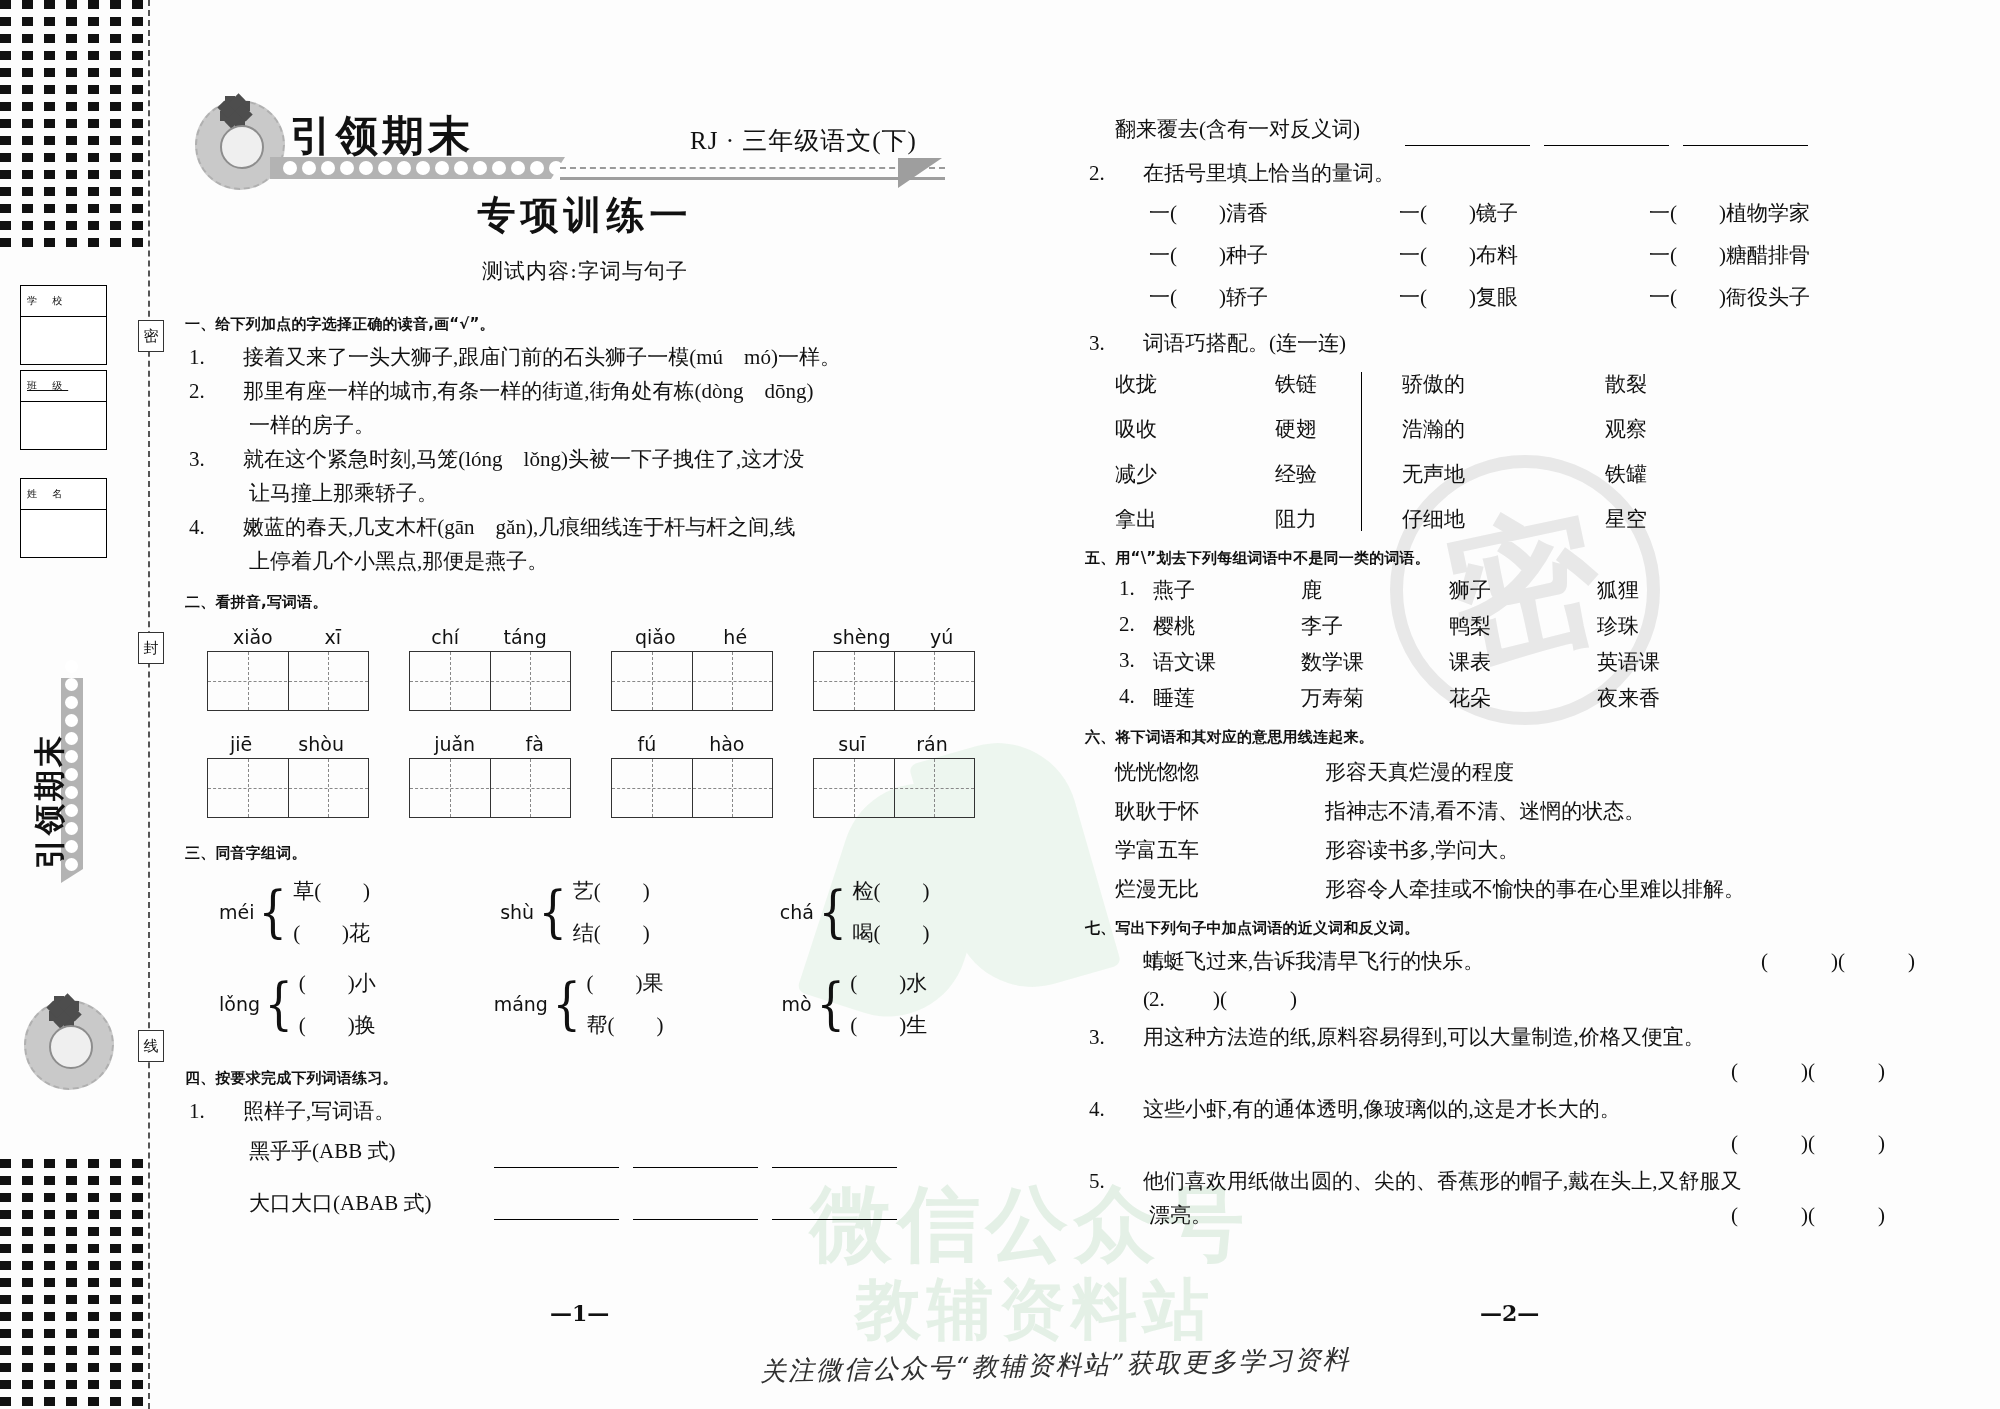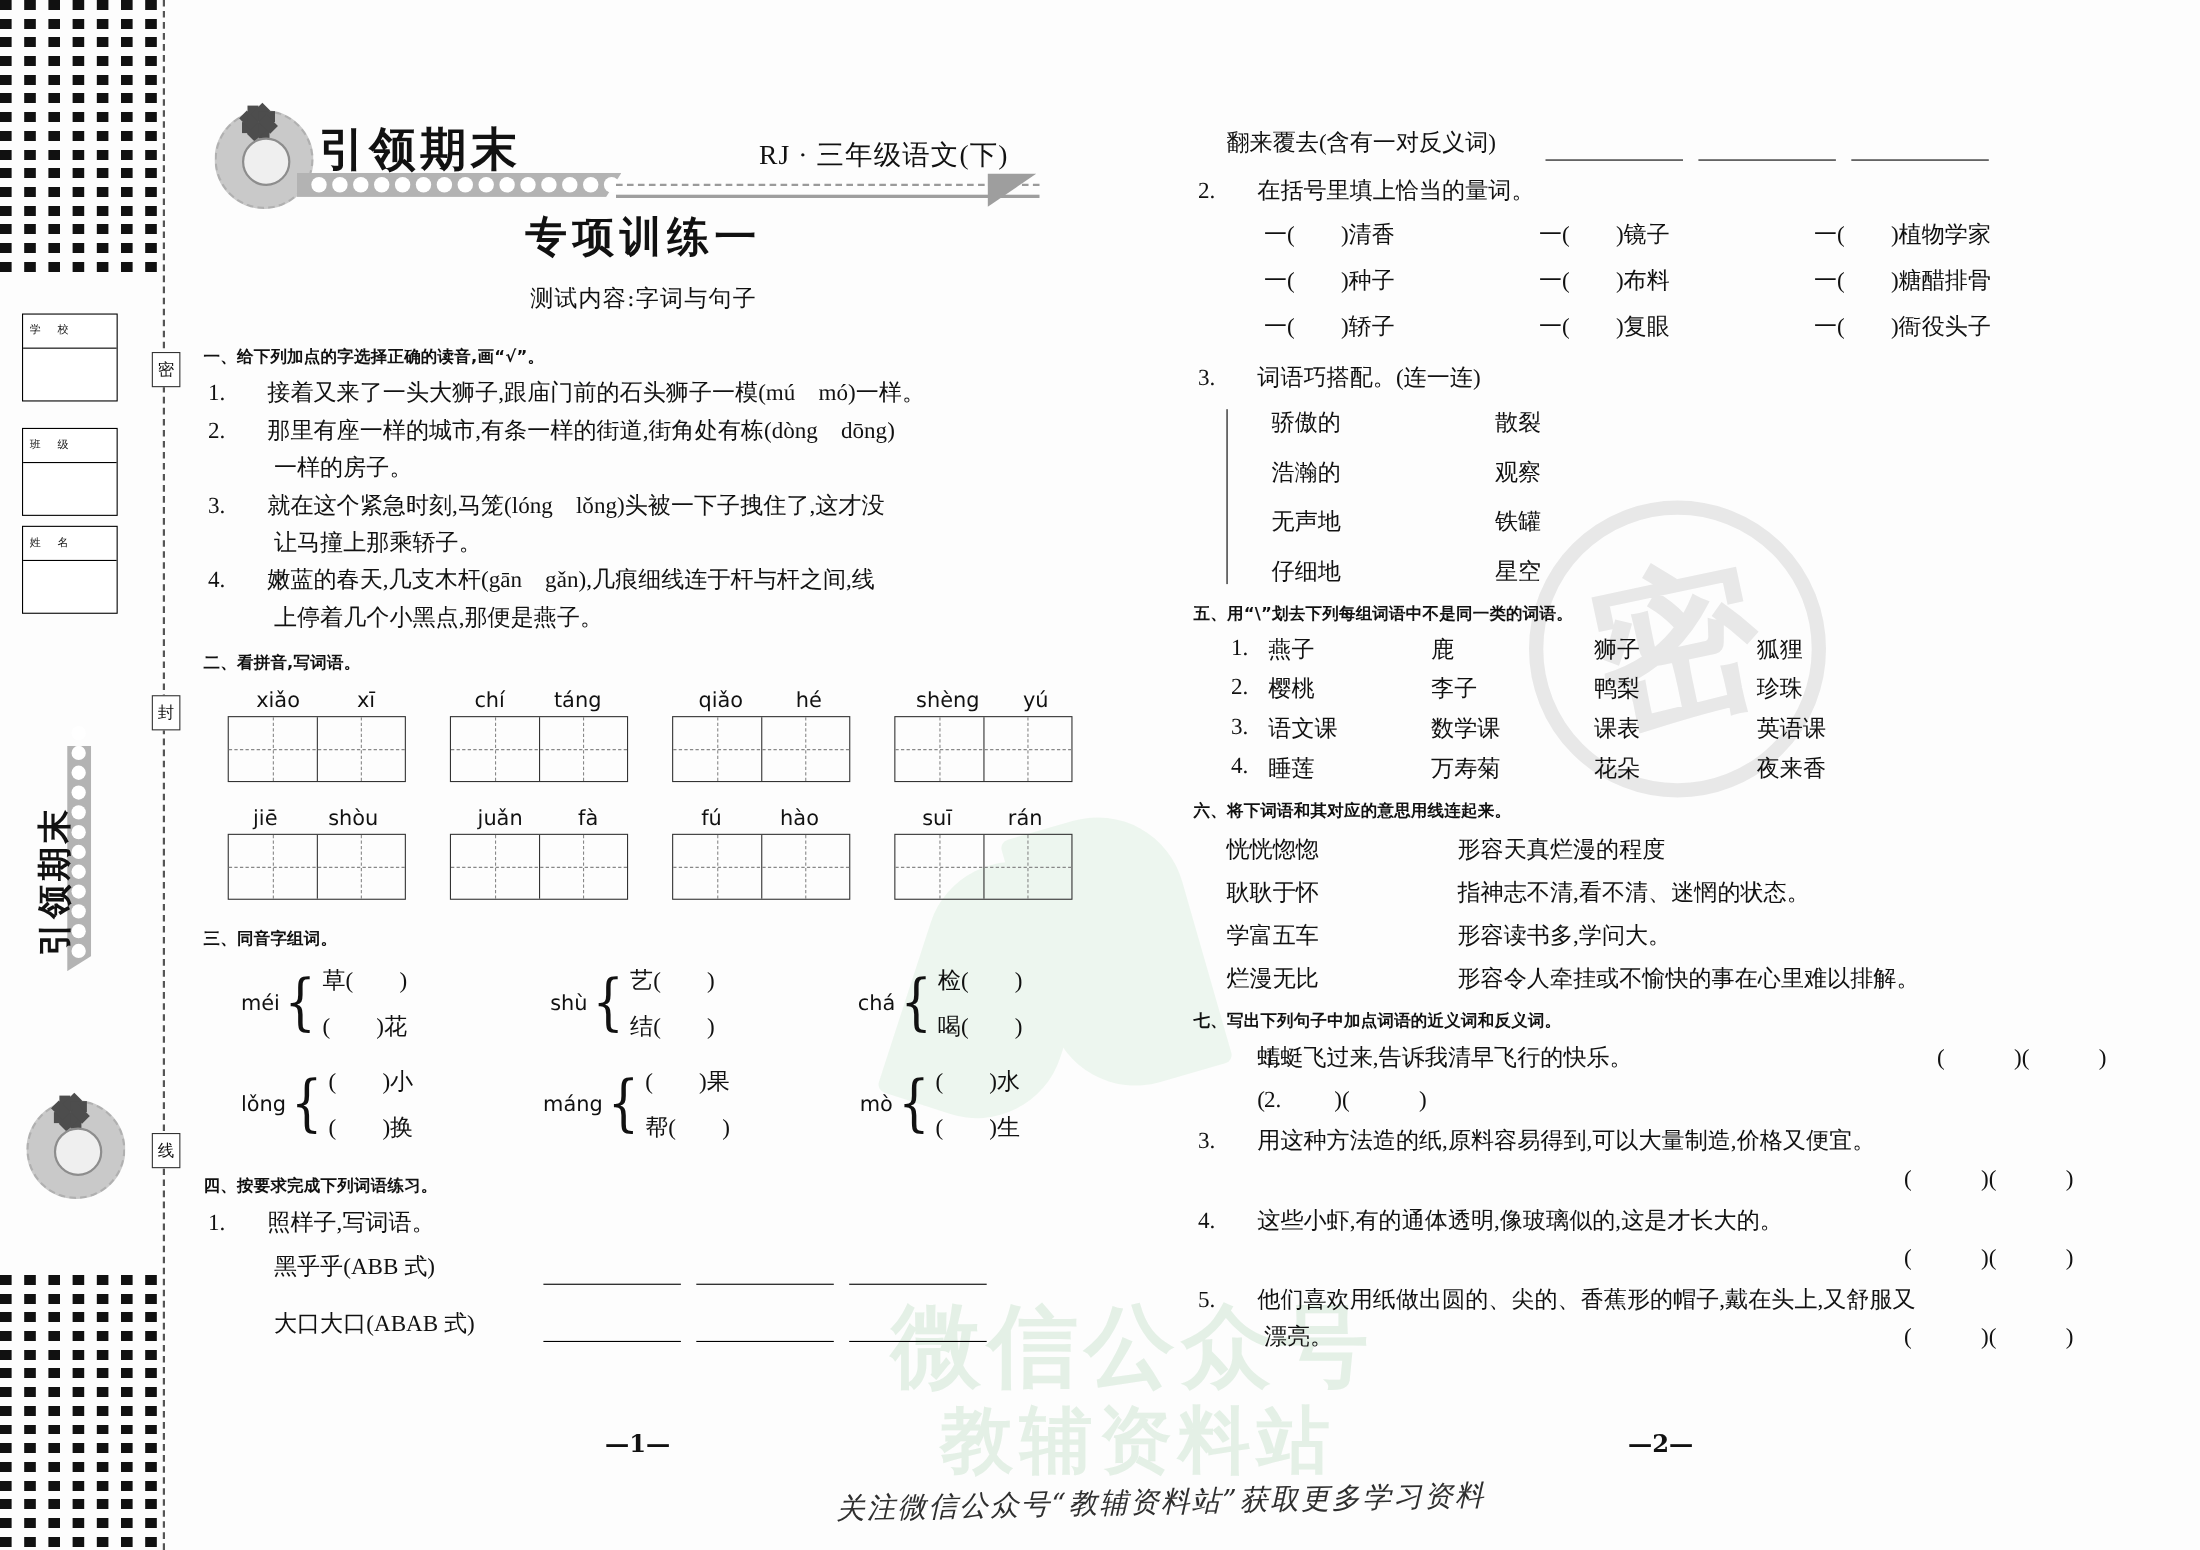--- a/index.html
+++ b/index.html
@@ -38,21 +38,21 @@
   .seal-mi{top:320px;}
   .seal-feng{top:632px;}
   .seal-xian{top:1030px;}
 
   .idbox{position:absolute;left:20px;width:85px;border:1.6px solid #000;background:#fff;}
   .idbox .hd{height:30px;line-height:30px;text-align:left;font-size:10px;
       border-bottom:1.4px solid #000;letter-spacing:6px;padding-left:6px;
       font-family:"DejaVu Sans","Liberation Sans",sans-serif;}
   .idbox .bd{height:47px;}
   #idbox-school{top:285px;}
-  #idbox-class{top:389px;}
+  #idbox-class{top:370px;text-decoration:underline;}
   #idbox-name{top:478px;}
 
   
   .side-logo{position:absolute;left:-58px;top:760px;width:230px;height:60px;
     transform:rotate(-90deg);transform-origin:center center;}
   .side-logo .txt2{position:absolute;left:36px;top:2px;font-size:31px;font-weight:bold;
      letter-spacing:3px;font-family:"DejaVu Sans","Liberation Sans",sans-serif;color:#111;}
   .side-logo .bar{position:absolute;left:22px;top:34px;width:205px;height:22px;
      background:#b3b3b3;clip-path:polygon(0 0,100% 0,100% 100%,14px 100%);}
   .side-logo .dots{position:absolute;left:34px;top:38px;display:flex;gap:5px;}
@@ -478,20 +478,34 @@
     <div class="cont" style="display:flex;margin-top:8px;">
       <span style="width:250px;">一(　　)轿子</span>
       <span style="width:250px;">一(　　)复眼</span>
       <span>一(　　)衙役头子</span>
     </div>
 
     <div class="q" style="margin-top:12px;">
       <span class="num">3.</span><span>词语巧搭配。(连一连)</span>
     </div>
     <div class="match">
+      <div class="grp">
+        <div class="colw">
+          <span>收拢</span>
+          <span>吸收</span>
+          <span>减少</span>
+          <span>拿出</span>
+        </div>
+        <div class="colw">
+          <span>铁链</span>
+          <span>硬翅</span>
+          <span>经验</span>
+          <span>阻力</span>
+        </div>
+      </div>
       <div class="sep"></div>
       <div class="grp" style="gap:140px;">
         <div class="colw">
           <span>骄傲的</span>
           <span>浩瀚的</span>
           <span>无声地</span>
           <span>仔细地</span>
         </div>
         <div class="colw">
           <span>散裂</span>

